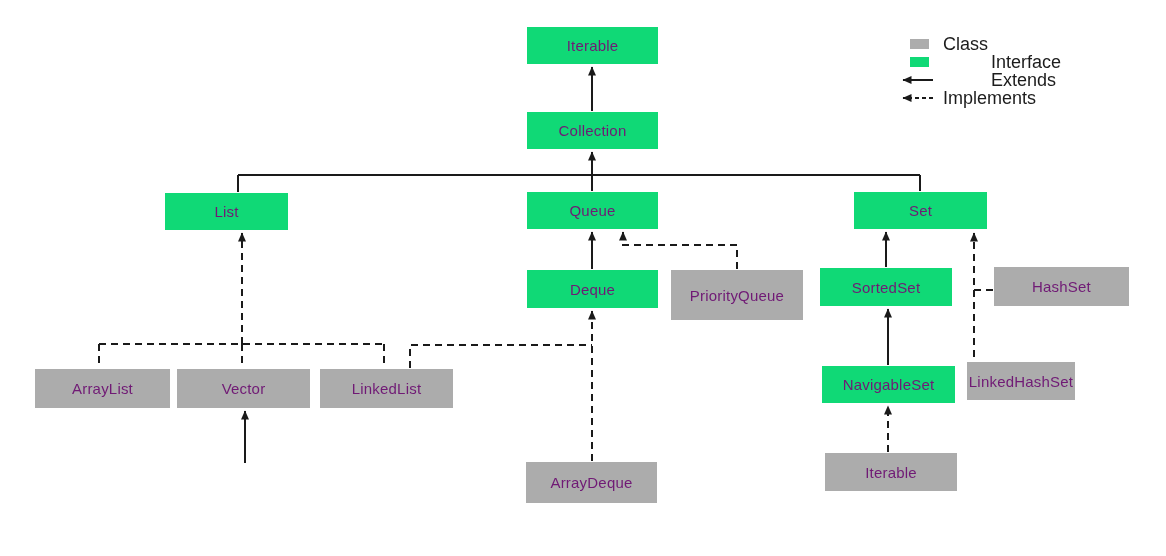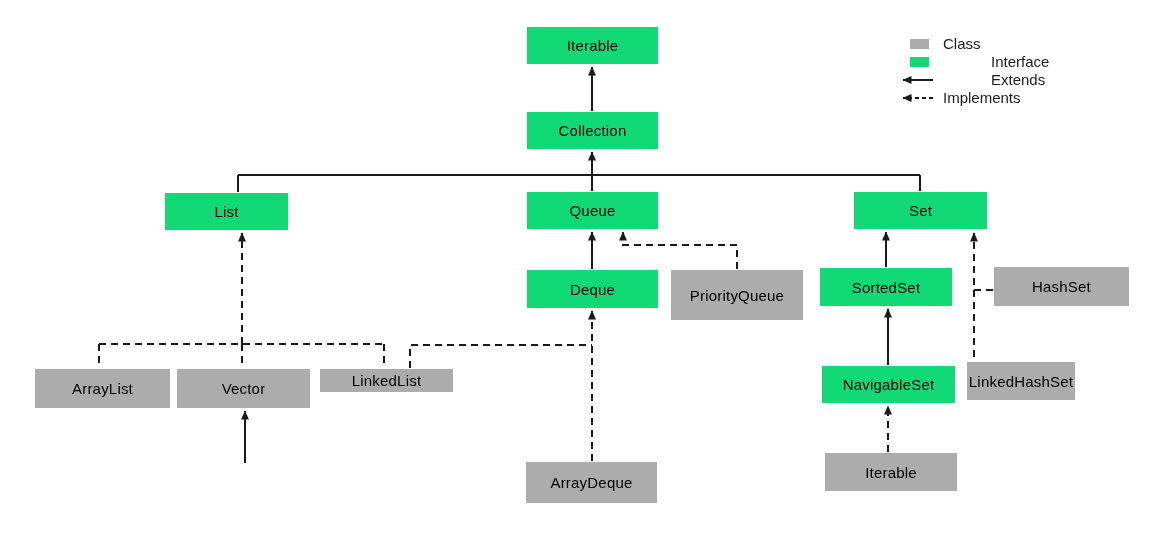--- a/index.html
+++ b/index.html
@@ -8,32 +8,32 @@
     width:1166px;height:556px;
     background:#fff;
     font-family:"Liberation Sans", sans-serif;
     overflow:hidden;
   }
   .edges{position:absolute;left:0;top:0;width:1166px;height:556px;}
   .node{
     position:absolute;
     display:flex;align-items:center;justify-content:center;
     font-size:15px;
-    color:#000000;
+    color:#701a75;
     letter-spacing:0.2px;
     box-sizing:border-box;
   }
   .node.interface{background:var(--interface,#10d976);}
   .node.class{background:var(--class,#acacac);}
   .legend-swatch{position:absolute;width:19px;height:10px;}
   .legend-swatch.class{background:var(--class,#acacac);}
   .legend-swatch.interface{background:var(--interface,#10d976);}
   .legend-label{
     position:absolute;
-    font-size:15px;color:#1c1c1c;
+    font-size:18px;color:#1c1c1c;
     height:16px;line-height:16px;white-space:nowrap;
   }
 </style>
 </head>
 <body>
 
 <div class="stage">
 
   <svg class="edges" width="1166" height="556" viewBox="0 0 1166 556">
     <defs>
@@ -79,21 +79,21 @@
   <div class="node interface" style="left:527px;top:112px;width:131px;height:37px">Collection</div>
   <div class="node interface" style="left:165px;top:193px;width:123px;height:37px">List</div>
   <div class="node interface" style="left:527px;top:192px;width:131px;height:37px">Queue</div>
   <div class="node interface" style="left:854px;top:192px;width:133px;height:37px">Set</div>
   <div class="node interface" style="left:527px;top:270px;width:131px;height:38px">Deque</div>
   <div class="node class" style="left:671px;top:270px;width:132px;height:50px">PriorityQueue</div>
   <div class="node interface" style="left:820px;top:268px;width:132px;height:38px">SortedSet</div>
   <div class="node class" style="left:994px;top:267px;width:135px;height:39px">HashSet</div>
   <div class="node class" style="left:35px;top:369px;width:135px;height:39px">ArrayList</div>
   <div class="node class" style="left:177px;top:369px;width:133px;height:39px">Vector</div>
-  <div class="node class" style="left:320px;top:369px;width:133px;height:23px">LinkedList</div>
+  <div class="node class" style="left:320px;top:369px;width:133px;height:39px">LinkedList</div>
   <div class="node interface" style="left:822px;top:366px;width:133px;height:37px">NavigableSet</div>
   <div class="node class" style="left:967px;top:362px;width:108px;height:38px">LinkedHashSet</div>
   <div class="node class" style="left:526px;top:462px;width:131px;height:41px">ArrayDeque</div>
   <div class="node class" style="left:825px;top:453px;width:132px;height:38px">Iterable</div>
 
   <div>
     <span class="legend-swatch class" style="left:910px;top:39px;"></span>
     <span class="legend-label" style="left:943px;top:36px;">Class</span>
     <span class="legend-swatch interface" style="left:910px;top:57px;"></span>
     <span class="legend-label" style="left:943px;top:54px;margin-left:48px;">Interface</span>

